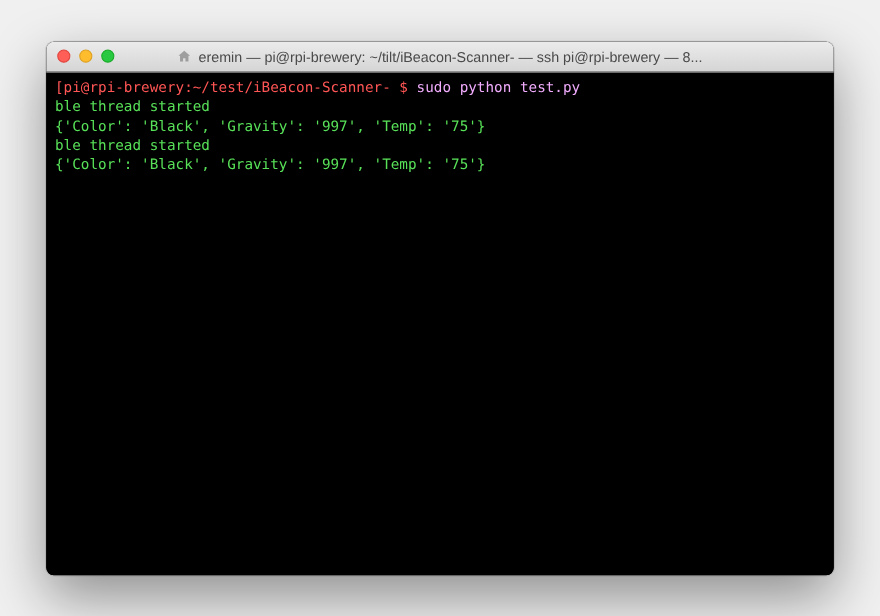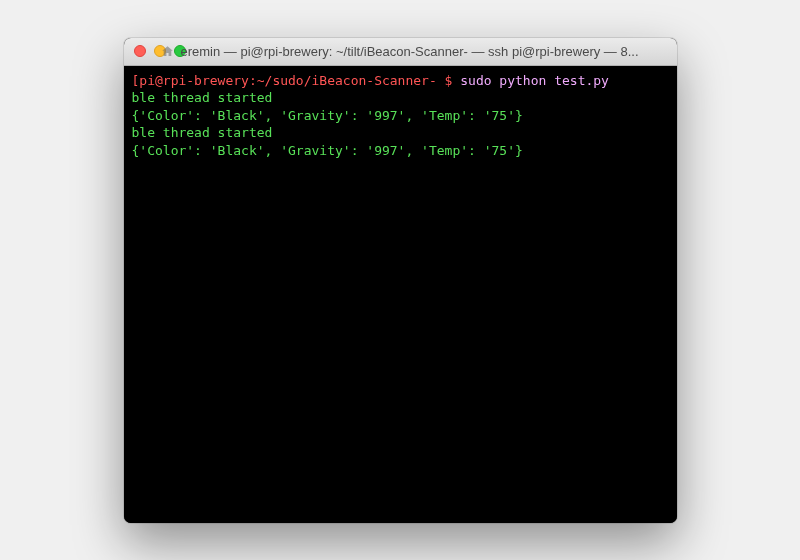--- a/index.html
+++ b/index.html
@@ -10,21 +10,21 @@
     body {
       background: #f0f0f0;
       display: flex;
       align-items: center;
       justify-content: center;
       width: 800px;
       height: 560px;
       font-family: -apple-system, BlinkMacSystemFont, sans-serif;
     }
     .window {
-      width: 553px;
+      width: 716px;
       height: 485px;
       background: #000;
       border-radius: 7px;
       box-shadow: 0 20px 50px rgba(0,0,0,0.4), 0 0 0 1px rgba(0,0,0,0.1);
       overflow: hidden;
       display: flex;
       flex-direction: column;
     }
     .titlebar {
       height: 28px;
@@ -98,19 +98,19 @@
       <div class="light zoom"></div>
     </div>
     <div class="title-content">
       <svg class="home-icon" viewBox="0 0 16 16" fill="#6a6a6a">
         <path d="M8 1.5L1.5 7h1.8v6.5h3.4V9.8h2.6v3.7h3.4V7h1.8L8 1.5z"></path>
       </svg>
       <span class="title-text">eremin — pi@rpi-brewery: ~/tilt/iBeacon-Scanner- — ssh pi@rpi-brewery — 8...</span>
     </div>
   </div>
   <div class="terminal-body">
-    <div class="prompt-line"><span class="prompt">[pi@rpi-brewery:~/sudo/iBeacon-Scanner- $ </span><span class="command">sudo python test.py</span></div>
+    <div class="prompt-line"><span class="prompt">[pi@rpi-brewery:~/test/iBeacon-Scanner- $ </span><span class="command">sudo python test.py</span></div>
     <div class="output">ble thread started</div>
     <div class="output">{'Color': 'Black', 'Gravity': '997', 'Temp': '75'}</div>
     <div class="output">ble thread started</div>
     <div class="output">{'Color': 'Black', 'Gravity': '997', 'Temp': '75'}</div>
   </div>
 </div>
 
 </body></html>

